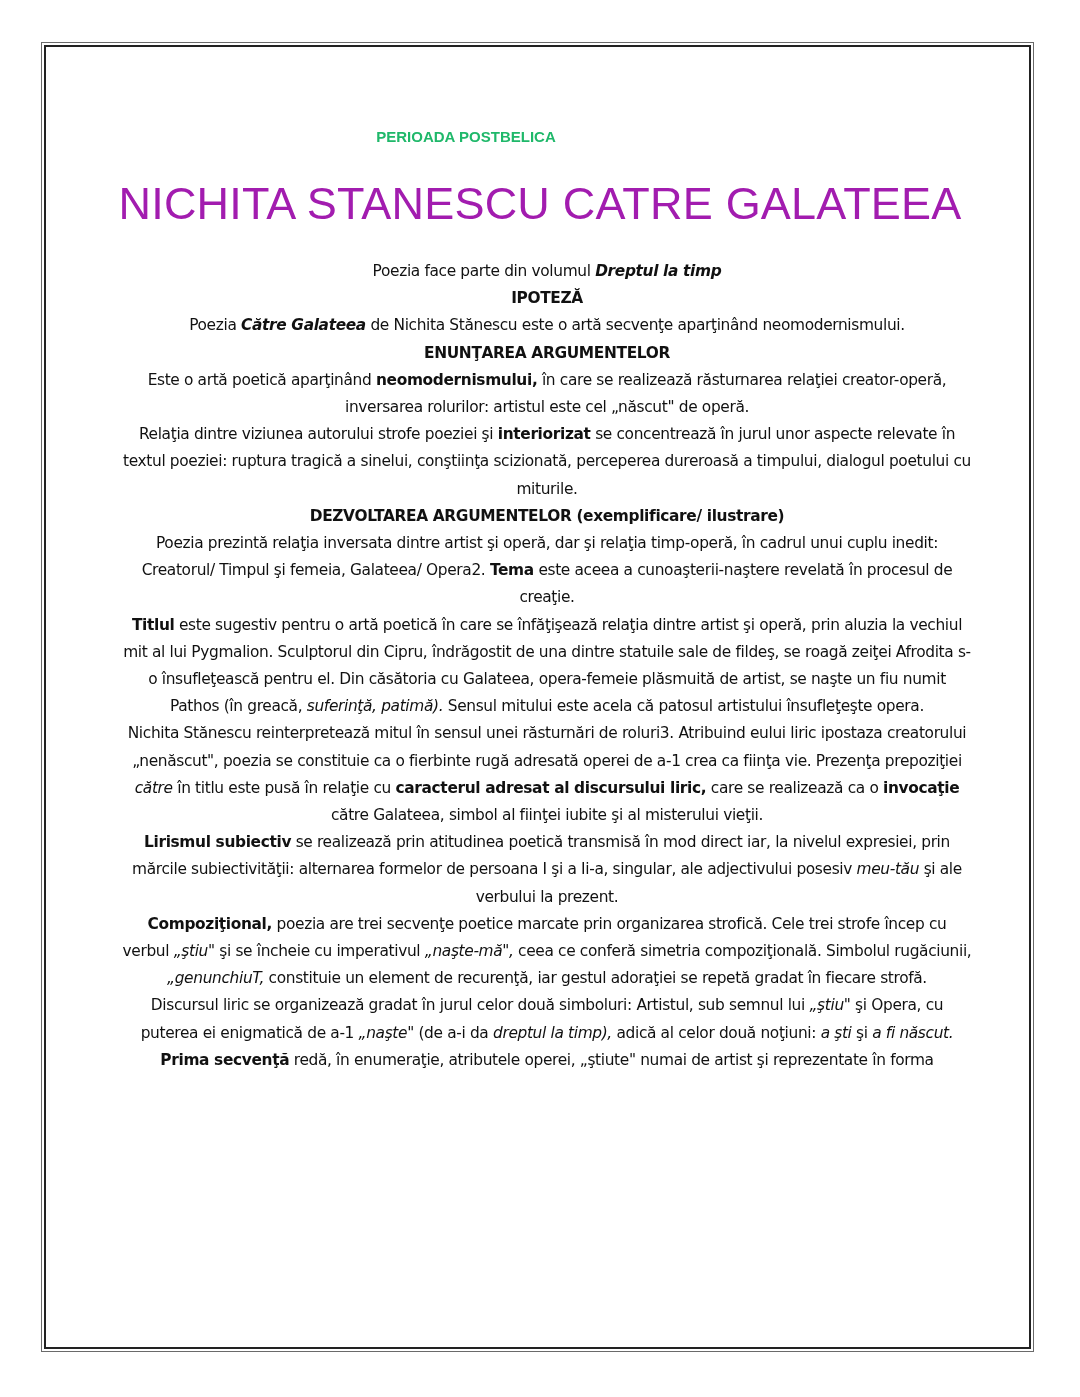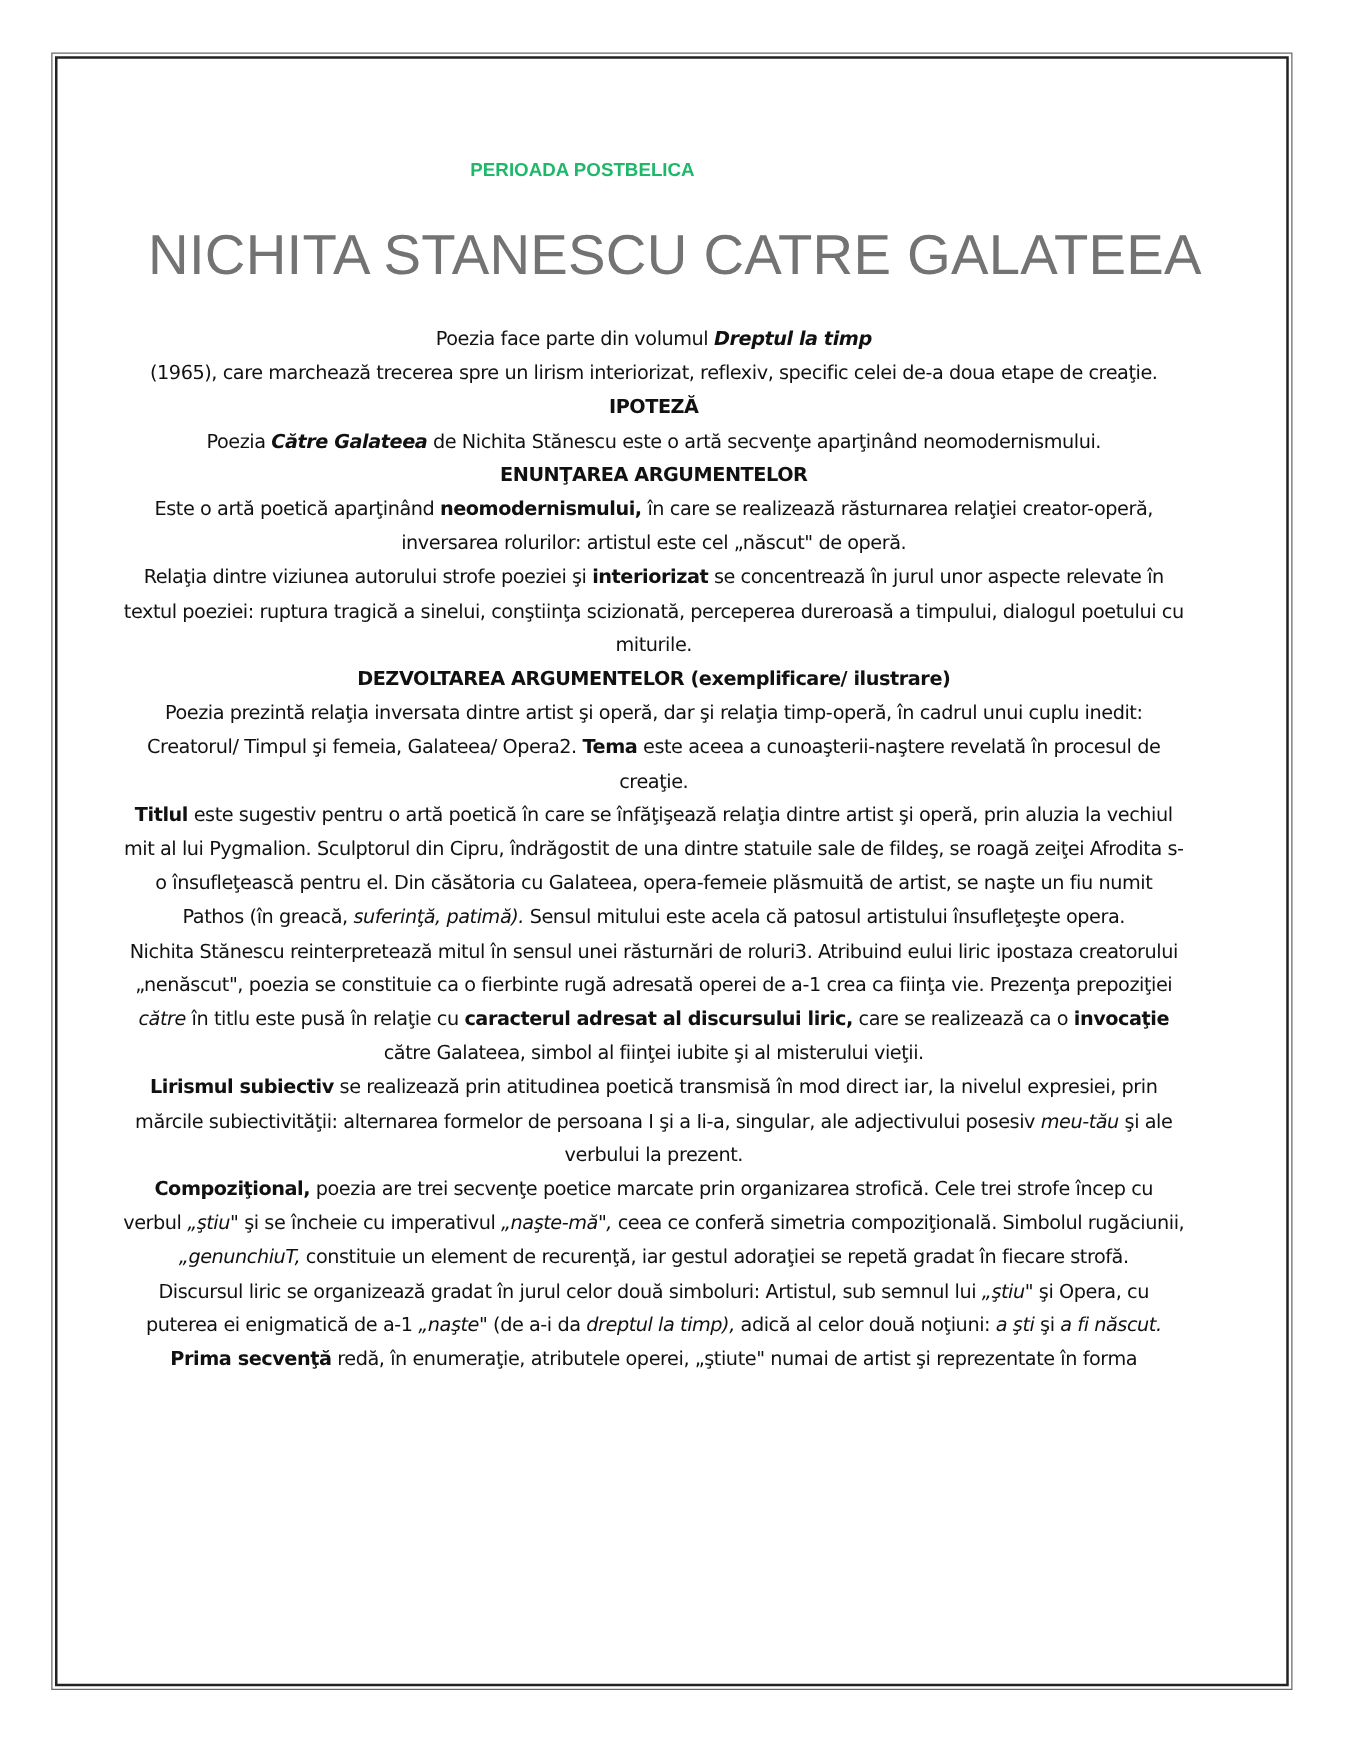--- a/index.html
+++ b/index.html
@@ -19,40 +19,40 @@
     font-size: 15.4px; line-height: 27.2px;
     letter-spacing: -0.35px;
   }
   .period {
     position: absolute; top: 128px; left: 0; width: 932px; text-align: center;
     color: #1fb86a; font-weight: bold; font-size: 15px; letter-spacing: 0;
     font-family: "Liberation Sans", sans-serif;
   }
   .title {
     position: absolute; top: 176px; left: 0; width: 1080px; text-align: center;
-    color: #737373; font-size: 45px; line-height: 56px;
+    color: #a21caf; font-size: 45px; line-height: 56px;
     font-family: "Liberation Sans", sans-serif; letter-spacing: 0.2px;
   }
-  .body-text { position: absolute; top: 258px; left: 98px; width: 850px; }
+  .body-text { position: absolute; top: 258px; left: 122px; width: 850px; }
   .body-text p { margin: 0; }
   b, strong { font-weight: bold; }
   i { font-style: italic; }
 </style>
 </head>
 <body>
 
 <div class="page-frame">
   <div class="page-frame-inner"></div>
 </div>
 
 <div class="period">PERIOADA POSTBELICA</div>
 <h1 class="title" style="margin:0;font-weight:normal;">NICHITA STANESCU CATRE GALATEEA</h1>
 
 <div class="content body-text" id="doc-body">
-    <p><span>Poezia face parte din volumul </span><b style="font-style: italic;">Dreptul la timp</b><span></span><br><span>(1965), care marchează trecerea spre un lirism interiorizat, reflexiv, specific celei de-a doua etape de creaţie.</span></p>
+    <p><span>Poezia face parte din volumul </span><b style="font-style: italic;">Dreptul la timp</b><span></span><br></p>
     <p><b>IPOTEZĂ</b></p>
     <p><span>Poezia </span><b style="font-style: italic;">Către Galateea</b><span> de Nichita Stănescu este o artă secvenţe aparţinând neomodernismului.</span></p>
     <p><b>ENUNŢAREA ARGUMENTELOR</b></p>
     <p><span>Este o artă poetică aparţinând </span><b>neomodernismului,</b><span> în care se realizează răsturnarea relaţiei creator-operă, inversarea rolurilor: artistul este cel „născut" de operă.</span></p>
     <p><span>Relaţia dintre viziunea autorului strofe poeziei şi </span><b>interiorizat</b><span> se concentrează în jurul unor aspecte relevate în textul poeziei: ruptura tragică a sinelui, conştiinţa scizionată, perceperea dureroasă a timpului, dialogul poetului cu miturile.</span></p>
     <p><b>DEZVOLTAREA ARGUMENTELOR (exemplificare/ ilustrare)</b></p>
     <p><span>Poezia prezintă relaţia inversata dintre artist şi operă, dar şi relaţia timp-operă, în cadrul unui cuplu inedit: Creatorul/ Timpul şi femeia, Galateea/ Opera2. </span><b>Tema</b><span> este aceea a cunoaşterii-naştere revelată în procesul de creaţie.</span></p>
     <p><b>Titlul</b><span> este sugestiv pentru o artă poetică în care se înfăţişează relaţia dintre artist şi operă, prin aluzia la vechiul mit al lui Pygmalion. Sculptorul din Cipru, îndrăgostit de una dintre statuile sale de fildeş, se roagă zeiţei Afrodita s-o însufleţească pentru el. Din căsătoria cu Galateea, opera-femeie plăsmuită de artist, se naşte un fiu numit Pathos (în greacă, </span><i>suferinţă, patimă).</i><span> Sensul mitului este acela că patosul artistului însufleţeşte opera.</span></p>
     <p><span>Nichita Stănescu reinterpretează mitul în sensul unei răsturnări de roluri3. Atribuind eului liric ipostaza creatorului „nenăscut", poezia se constituie ca o fierbinte rugă adresată operei de a-1 crea ca fiinţa vie. Prezenţa prepoziţiei </span><i>către</i><span> în titlu este pusă în relaţie cu </span><b>caracterul adresat al discursului liric,</b><span> care se realizează ca o </span><b>invocaţie</b><span> către Galateea, simbol al fiinţei iubite şi al misterului vieţii.</span></p>
     <p><b>Lirismul subiectiv</b><span> se realizează prin atitudinea poetică transmisă în mod direct iar, la nivelul expresiei, prin mărcile subiectivităţii: alternarea formelor de persoana I şi a Ii-a, singular, ale adjectivului posesiv </span><i>meu-tău</i><span> şi ale verbului la prezent.</span></p>

